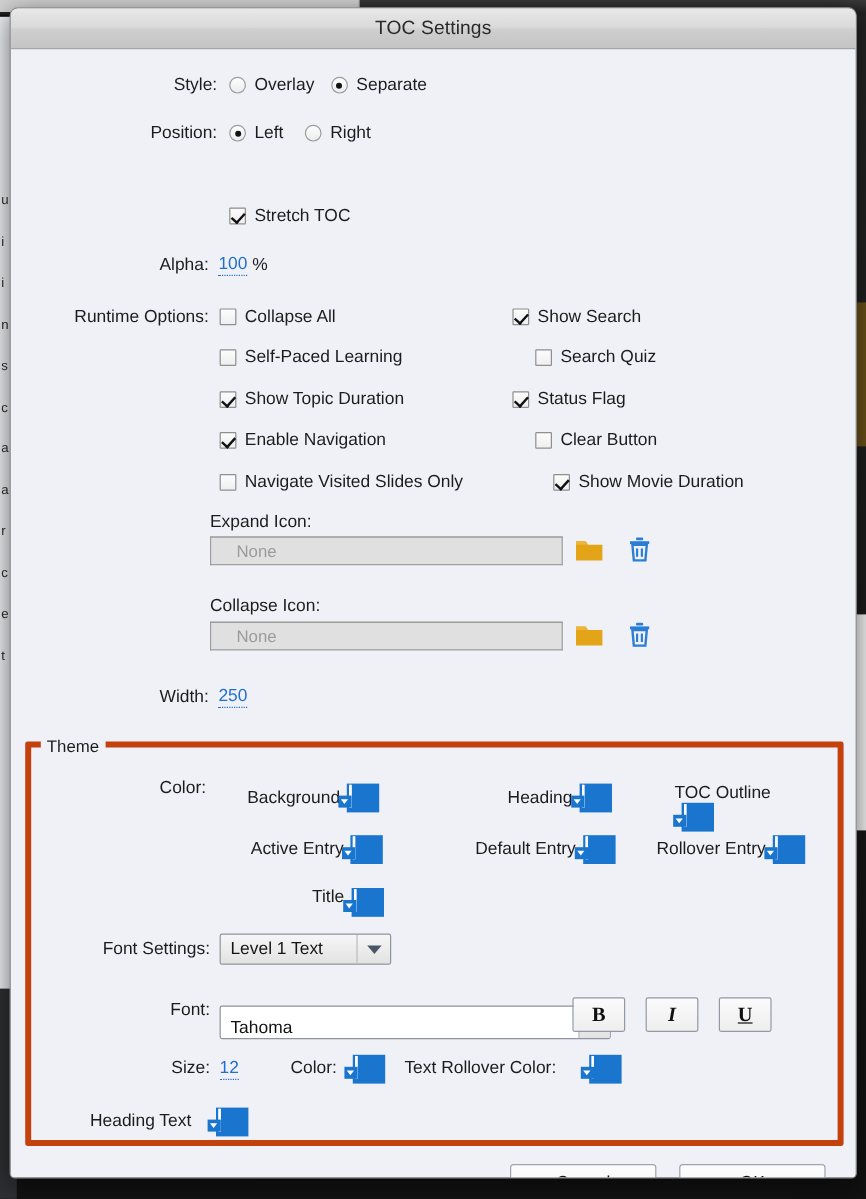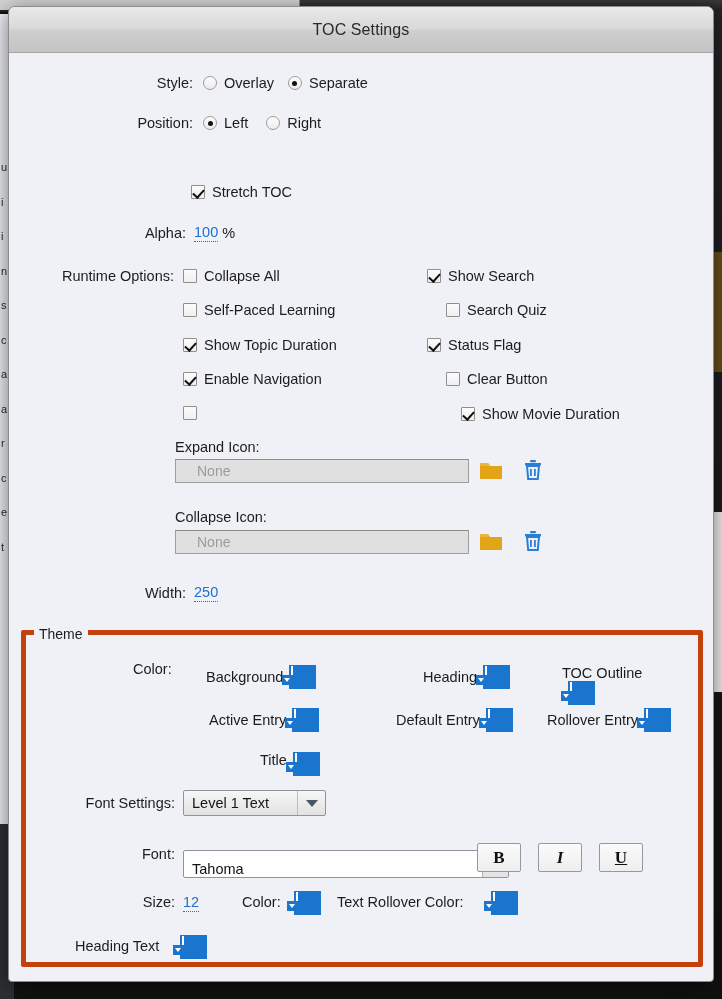--- a/index.html
+++ b/index.html
@@ -56,33 +56,33 @@
   #dialog {
     position: absolute; left: 8px; top: 6px;
     width: 706px; height: 976px;
     background: #eff1f6;
     border: 1px solid #8c8c8c;
     border-radius: 7px 7px 4px 4px;
     box-shadow: 0 5px 22px rgba(0,0,0,.55);
     overflow: hidden;
   }
   #titlebar {
-    height: 46px;
+    height: 34px;
     background: linear-gradient(180deg,#e9e9e9 0%,#d9d9d9 48%,#cfcfcf 52%,#c4c4c4 100%);
     border-bottom: 1px solid #a5a5a5;
     display: flex; align-items: center; justify-content: center;
   }
   #titlebar .title {
     font-size: 16px; color: #2a2a2a; letter-spacing: .1px;
   }
 
   #body { position: relative; padding: 0; }
 
   
-  .row { display: flex; align-items: center; padding-left: 12px; }
+  .row { display: flex; align-items: center; }
   .lbl { font-size: 14.5px; color: #1c1c1c; }
   .lbl-right { text-align: right; }
 
   
   .hot {
     color: #1f6fd0; font-size: 14.5px;
     border-bottom: 1px dotted #1f6fd0;
     padding-bottom: 1px; cursor: pointer;
   }
 
@@ -294,20 +294,21 @@
     <div class="cb" style="position:absolute;left:174px;top:284px;">
       <span class="cbox on"></span>
       <span class="t">Show Topic Duration</span>
     </div>
     <div class="cb" style="position:absolute;left:174px;top:318px;">
       <span class="cbox on"></span>
       <span class="t">Enable Navigation</span>
     </div>
     <div class="cb" style="position:absolute;left:174px;top:353px;">
       <span class="cbox"></span>
+      <span class="t">Navigate Visited Slides Only</span>
     </div>
 
     <div class="cb" style="position:absolute;left:418px;top:215px;">
       <span class="cbox on"></span>
       <span class="t">Show Search</span>
     </div>
     <div class="cb" style="position:absolute;left:437px;top:249px;">
       <span class="cbox"></span>
       <span class="t">Search Quiz</span>
     </div>

